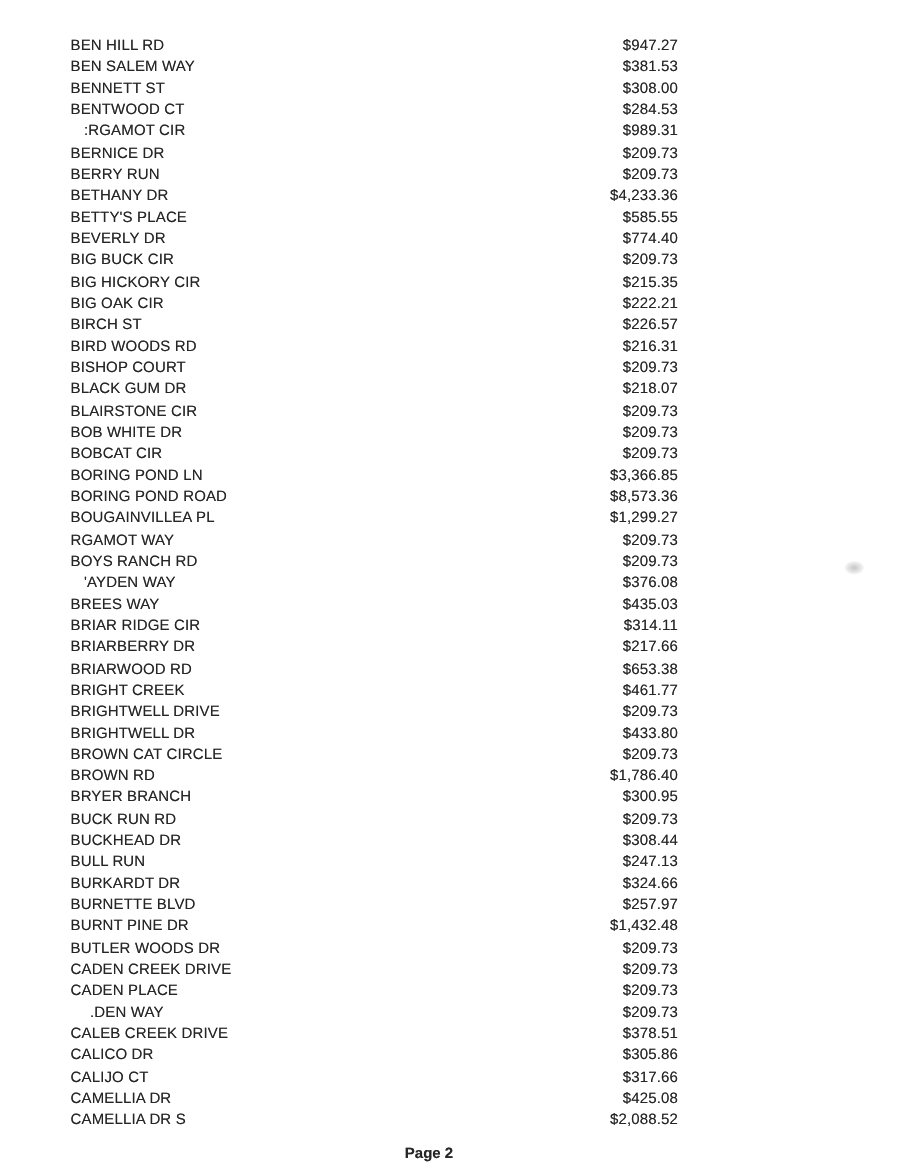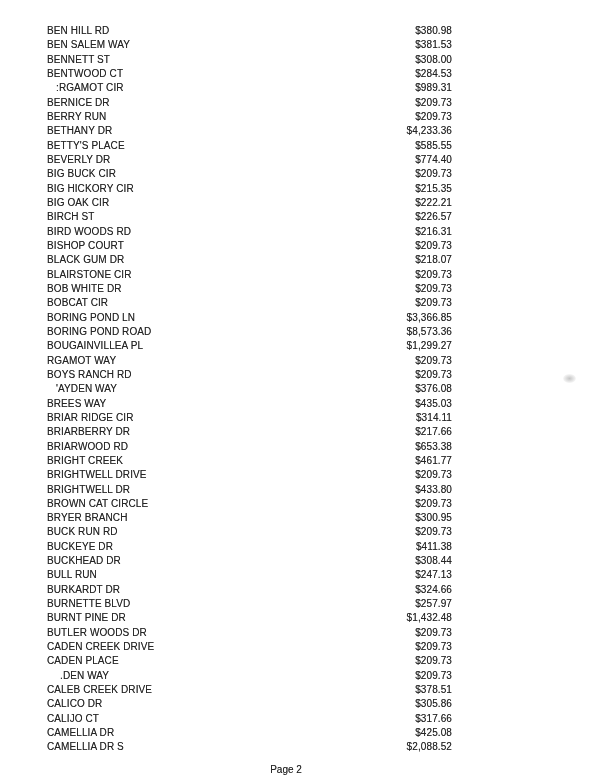--- a/index.html
+++ b/index.html
@@ -46,39 +46,40 @@
   }
   .footer {
     position: absolute;
     top: 763px;
     left: 286px;
     transform: translateX(-50%);
     font-size: 10px;
     line-height: 13px;
     text-shadow: 0 0 0.35px rgba(20,20,20,0.55);
     white-space: nowrap;
+    font-weight: bold;
   }
   .scan-artifact {
     position: absolute;
     top: 374px;
     left: 563px;
     width: 13px;
     height: 9px;
     border-radius: 50%;
     background: radial-gradient(ellipse at center, rgba(150,150,150,0.55) 0%, rgba(180,180,180,0.25) 55%, rgba(255,255,255,0) 80%);
   }
 </style>
 </head>
 <body style="color: rgb(38, 38, 38); background: rgb(255, 255, 255);">
 
 <div class="page">
   <div class="list">
       <div class="row">
         <span class="name">BEN HILL RD</span>
-        <span class="amount">$380.98</span>
+        <span class="amount">$947.27</span>
       </div>
       <div class="row">
         <span class="name">BEN SALEM WAY</span>
         <span class="amount">$381.53</span>
       </div>
       <div class="row">
         <span class="name">BENNETT ST</span>
         <span class="amount">$308.00</span>
       </div>
       <div class="row">
@@ -199,30 +200,30 @@
       </div>
       <div class="row">
         <span class="name">BRIGHTWELL DR</span>
         <span class="amount">$433.80</span>
       </div>
       <div class="row">
         <span class="name">BROWN CAT CIRCLE</span>
         <span class="amount">$209.73</span>
       </div>
       <div class="row">
+        <span class="name">BROWN RD</span>
+        <span class="amount">$1,786.40</span>
+      </div>
+      <div class="row">
         <span class="name">BRYER BRANCH</span>
         <span class="amount">$300.95</span>
       </div>
       <div class="row">
         <span class="name">BUCK RUN RD</span>
         <span class="amount">$209.73</span>
-      </div>
-      <div class="row">
-        <span class="name">BUCKEYE DR</span>
-        <span class="amount">$411.38</span>
       </div>
       <div class="row">
         <span class="name">BUCKHEAD DR</span>
         <span class="amount">$308.44</span>
       </div>
       <div class="row">
         <span class="name">BULL RUN</span>
         <span class="amount">$247.13</span>
       </div>
       <div class="row">

